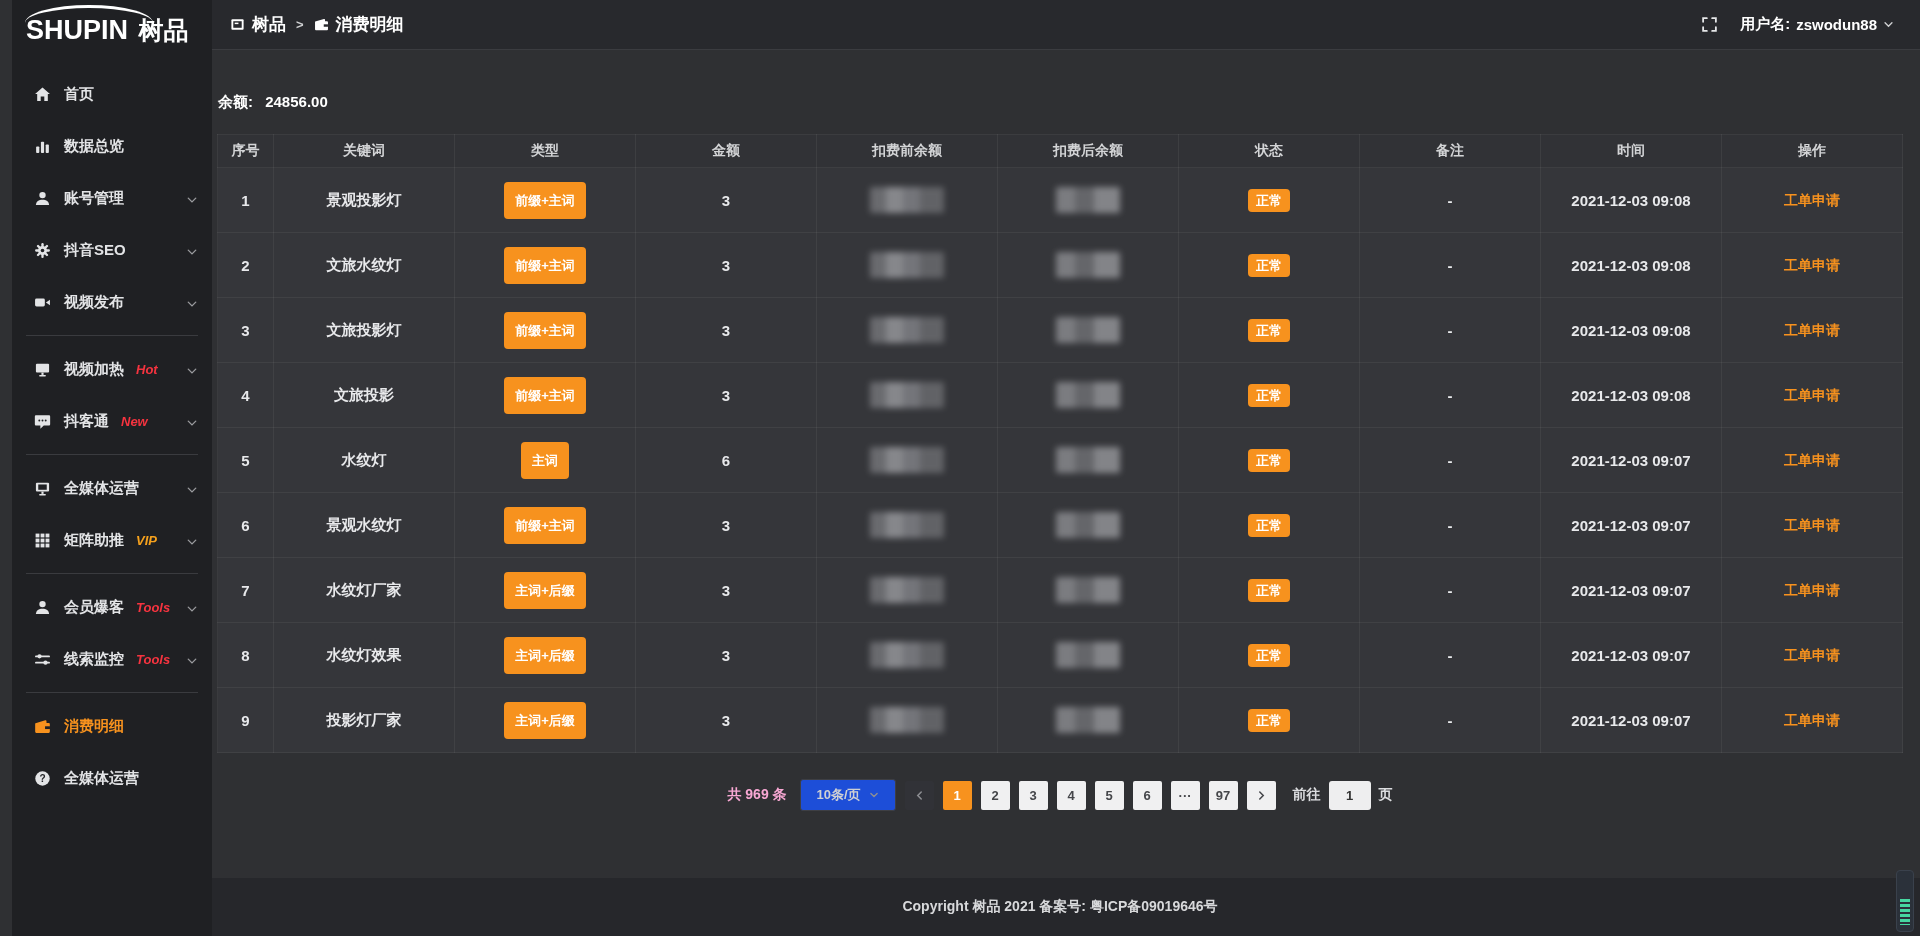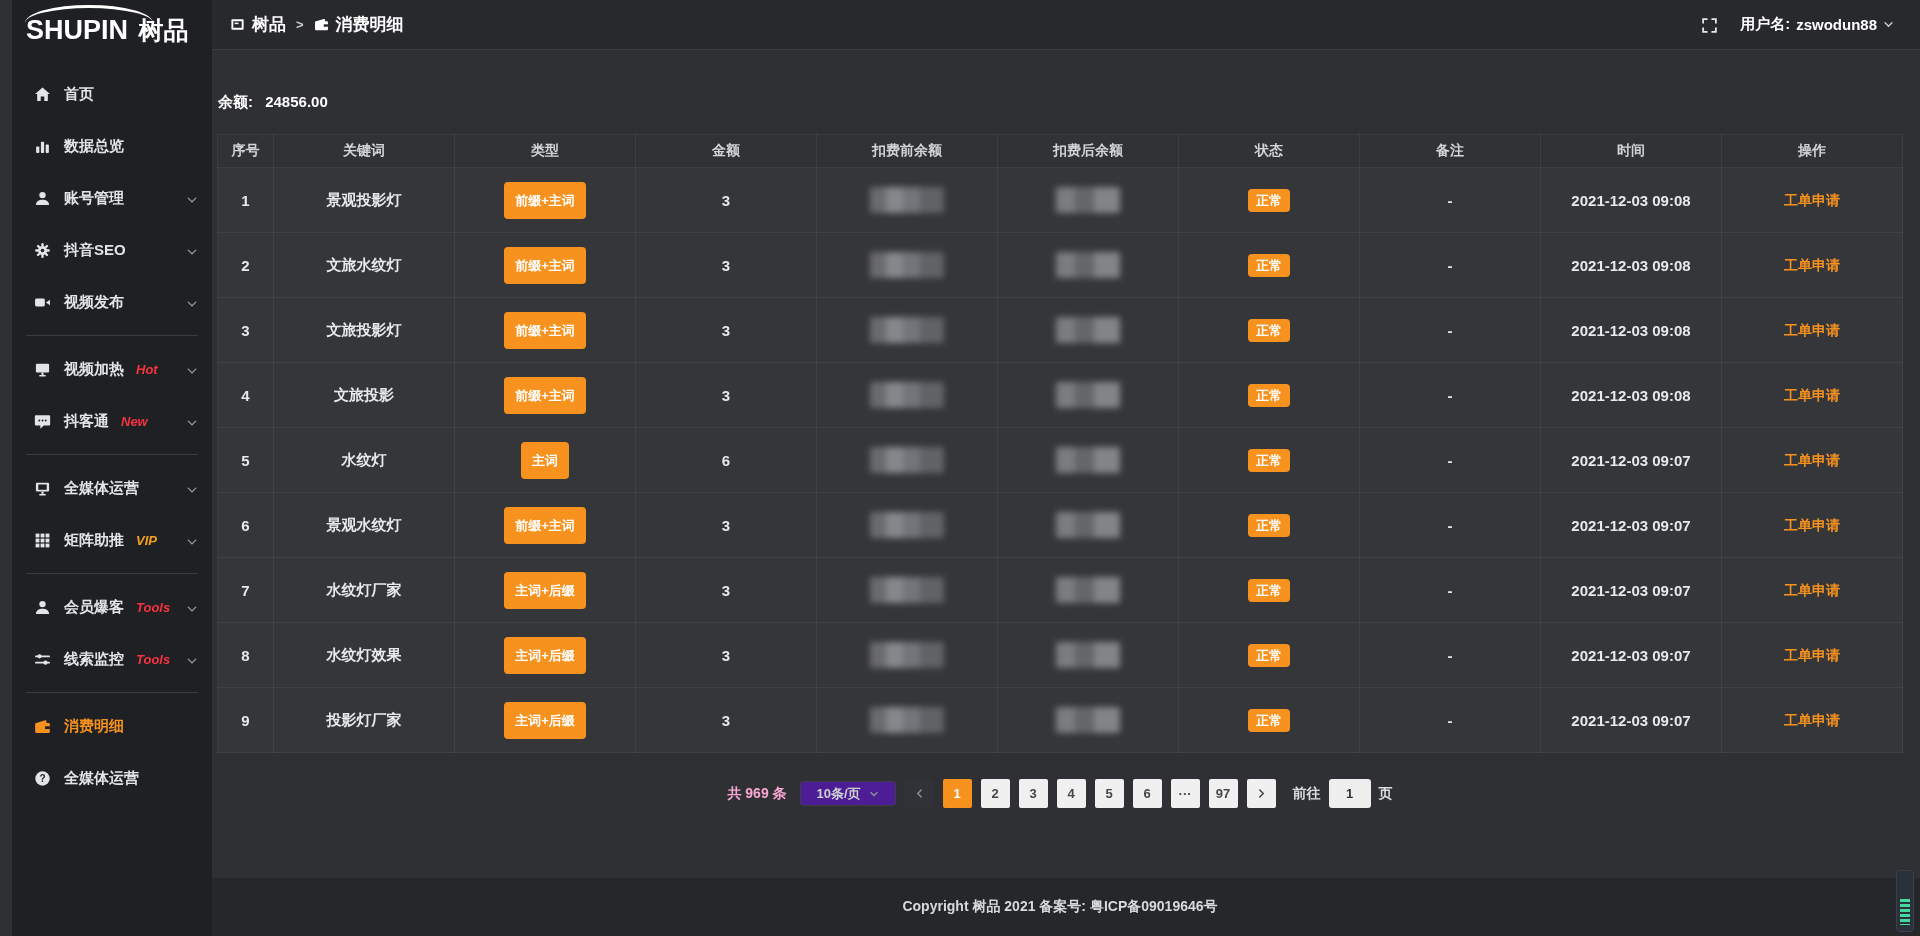--- a/index.html
+++ b/index.html
@@ -26,21 +26,21 @@
   .s-divider { height:1px; background:#3a3b3f; margin:7px 14px; }
 
   
   .topbar { position:absolute; left:200px; top:0; right:0; height:50px; background:#28292d;
             border-bottom:1px solid #3b3c40; display:flex; align-items:center; justify-content:space-between; padding:0 26px 0 30px; }
   .crumbs { display:flex; align-items:center; gap:10px; }
   .crumb { display:flex; align-items:center; gap:7px; font-size:17px; font-weight:bold; color:#fff; cursor:pointer; }
   .crumb .c-icon { width:15px; height:15px; display:inline-flex; }
   .crumb .c-icon svg { width:15px; height:15px; }
   .crumb-sep { color:#cfd0d2; font-size:13px; font-weight:bold; }
-  .top-right { display:flex; align-items:flex-end; gap:22px; }
+  .top-right { display:flex; align-items:center; gap:22px; }
   .fs-icon { width:17px; height:17px; color:#e6e7e9; cursor:pointer; display:inline-flex; }
   .fs-icon svg { width:17px; height:17px; }
   .user-box { display:flex; align-items:center; gap:6px; font-size:15px; font-weight:bold; color:#fff; cursor:pointer; }
   .user-box .u-chev { width:11px; height:11px; color:#cfd0d2; display:inline-flex; }
   .user-box .u-chev svg { width:11px; height:11px; }
 
   
   .main { position:absolute; left:200px; top:51px; right:0; bottom:0; background:#2f3033; }
   .balance { margin:42px 0 22px 18px; font-size:15px; font-weight:bold; color:#fff; }
   .balance .b-val { margin-left:8px;text-align:center; }
@@ -54,21 +54,21 @@
            padding:12px 11px; border-radius:4px; line-height:1; }
   .badge.small { padding:5px 8px; }
   .redacted { width:74px; height:26px; margin:0 auto; border-radius:2px; opacity:.8; filter:blur(3px);
               background:linear-gradient(90deg,#77787c 0 22%,#9b9ca0 22% 45%,#84858a 45% 68%,#6d6e72 68%); }
   .redacted.alt { width:64px; background:linear-gradient(90deg,#8d8e92 0 30%,#717276 30% 60%,#97989c 60%); }
   .action-link { color:#f7921e; font-size:14px; font-weight:bold; cursor:pointer; text-decoration:none; }
 
   
   .pager { margin-top:26px; display:flex; align-items:center; justify-content:center; gap:9px; }
   .pg-total { font-size:14px; font-weight:bold; color:#f9a8d4; margin-right:4px; }
-  .pg-size { height:25px; min-width:96px; background:#4c1d95; border:1px solid #3e3f44; border-radius:3px;
+  .pg-size { height:32px; min-width:96px; background:#1d4ed8; border:1px solid #3e3f44; border-radius:3px;
              display:flex; align-items:center; justify-content:center; gap:8px; padding:0 10px;
              font-size:13px; font-weight:bold; color:#cfd0d3; cursor:pointer; }
   .pg-size .sel-chev { width:10px; height:10px; color:#8e8f93; display:inline-flex; }
   .pg-size .sel-chev svg { width:10px; height:10px; }
   .pg-btn { min-width:29px; height:29px; border:none; border-radius:2px; font-size:13px; font-weight:bold;
             display:flex; align-items:center; justify-content:center; cursor:pointer;
             background:#f0f0f1; color:#45464a; font-family:inherit; }
   .pg-btn.dark { background:#313237; color:#8e8f93; }
   .pg-btn.active { background:#f7921e; color:#fff; }
   .pg-btn svg { width:11px; height:11px; }

